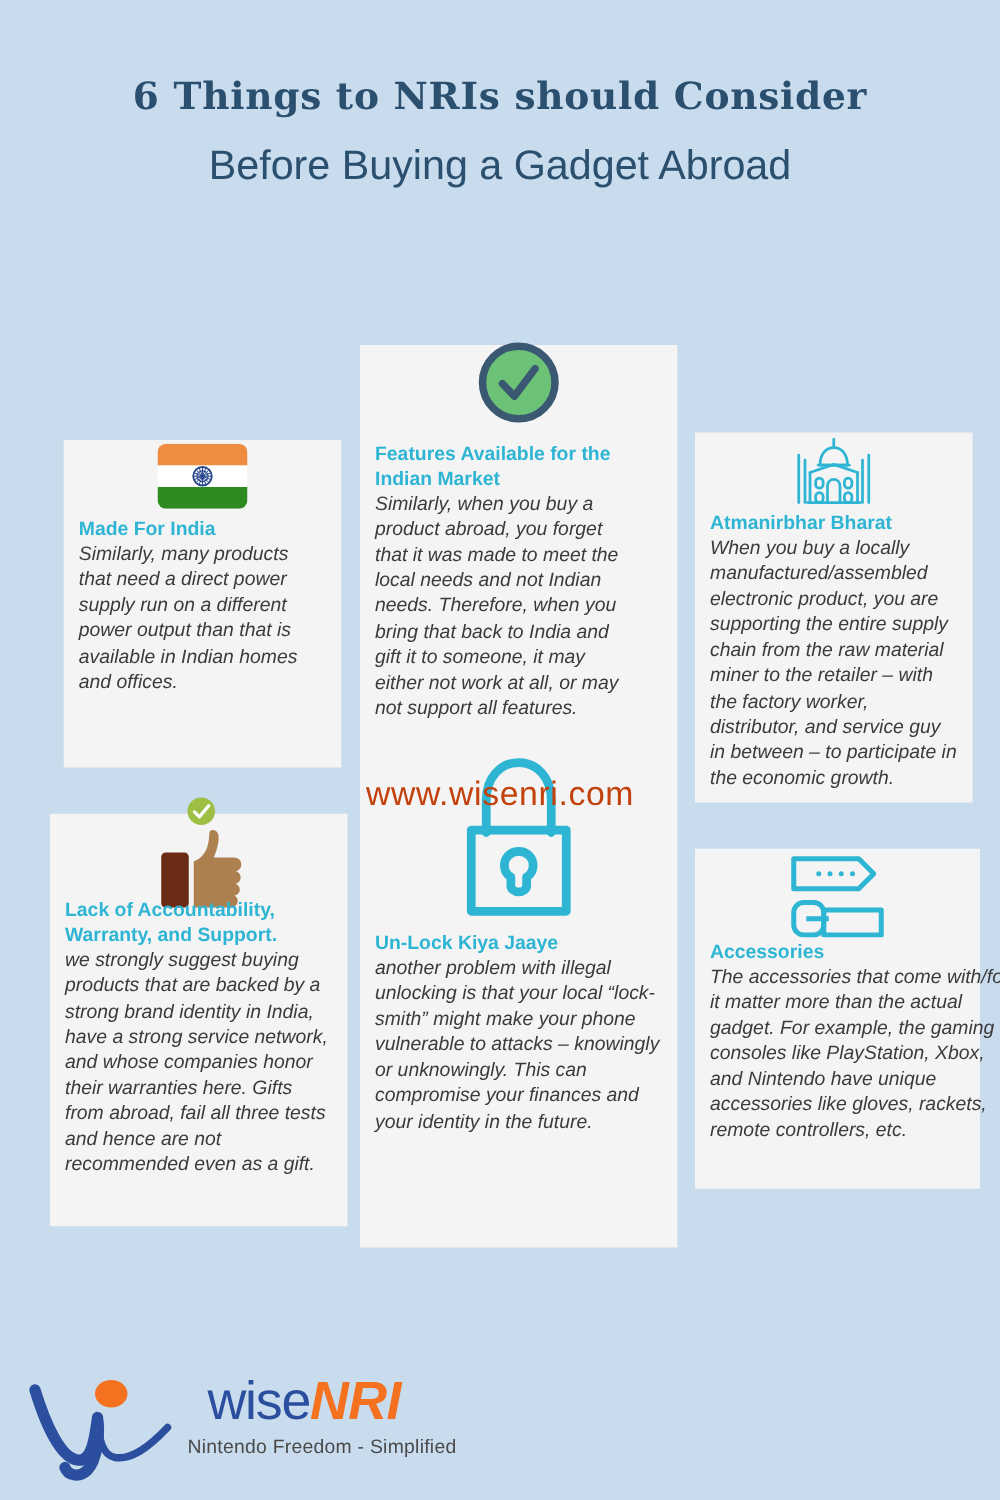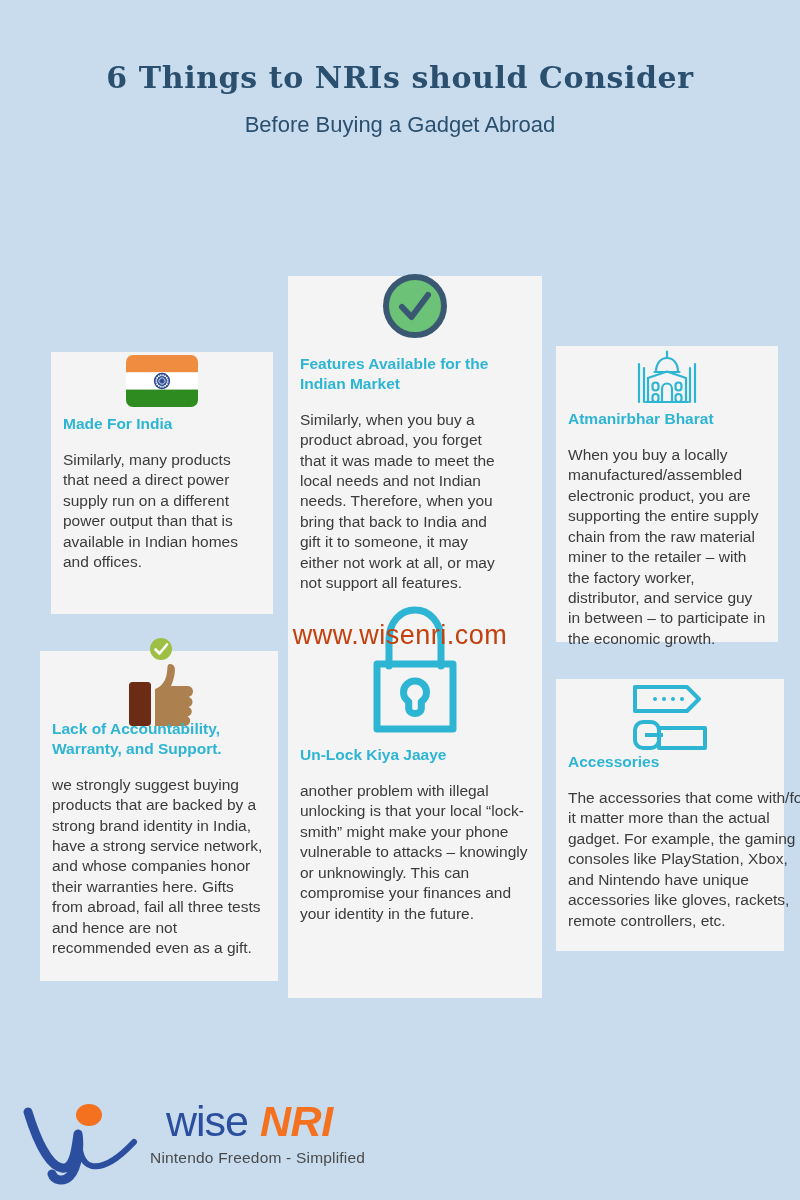--- a/index.html
+++ b/index.html
@@ -29,21 +29,21 @@
     font-size: 30px;
     color: #2b4f6e;
     letter-spacing: 0.6px;
     line-height: 1.2;
     white-space: nowrap;
   }
   .title-sub {
     margin-top: 16px;
     font-family: "Liberation Sans", sans-serif;
     font-weight: 400;
-    font-size: 22px;
+    font-size: 33px;
     color: #2b4f6e;
     line-height: 1.2;
   }
 
   
   .card {
     position: absolute;
     background: #f4f4f4;
   }
   .card-title {
@@ -83,21 +83,21 @@
 
   
   .text-block { position: absolute; }
   #text-made-for-india { left: 51px;  top: 414px; width: 210px; }
   #text-features       { left: 288px; top: 354px; width: 220px; }
   #text-atmanirbhar    { left: 556px; top: 409px; width: 222px; }
   #text-accountability { left: 40px;  top: 719px; width: 238px; }
   #text-unlock         { left: 288px; top: 745px; width: 254px; }
   #text-accessories    { left: 556px; top: 752px; width: 272px; }
 
-  .card-title + .card-body { margin-top: 16px; }
+  .card-title + .card-body { margin-top: 0px; font-style: italic; }
   .gap-before-body { margin-top: 20px; }
 
   
   .watermark {
     position: absolute;
     left: 0;
     top: 620px;
     width: 800px;
     text-align: center;
     font-size: 27px;
@@ -119,21 +119,21 @@
     left: 128px;
     top: 10px;
   }
   .logo-word {
     font-size: 43px;
     font-weight: bold;
     line-height: 1;
     white-space: nowrap;
   }
   .logo-wise { color: #2b4f9e; font-weight: 400; letter-spacing: -1px; margin-left: 16px; }
-  .logo-nri  { color: #f4711f; font-weight: bold; font-style: italic; letter-spacing: -0.5px; margin-left: 12px; }
+  .logo-nri  { color: #f4711f; font-weight: bold; font-style: italic; letter-spacing: -0.5px; }
   .logo-tag {
     margin-top: 6px;
     font-size: 15.5px;
     color: #4a4a4a;
     letter-spacing: 0.2px;
     white-space: nowrap;
   }
 </style>
 </head>
 <body>

